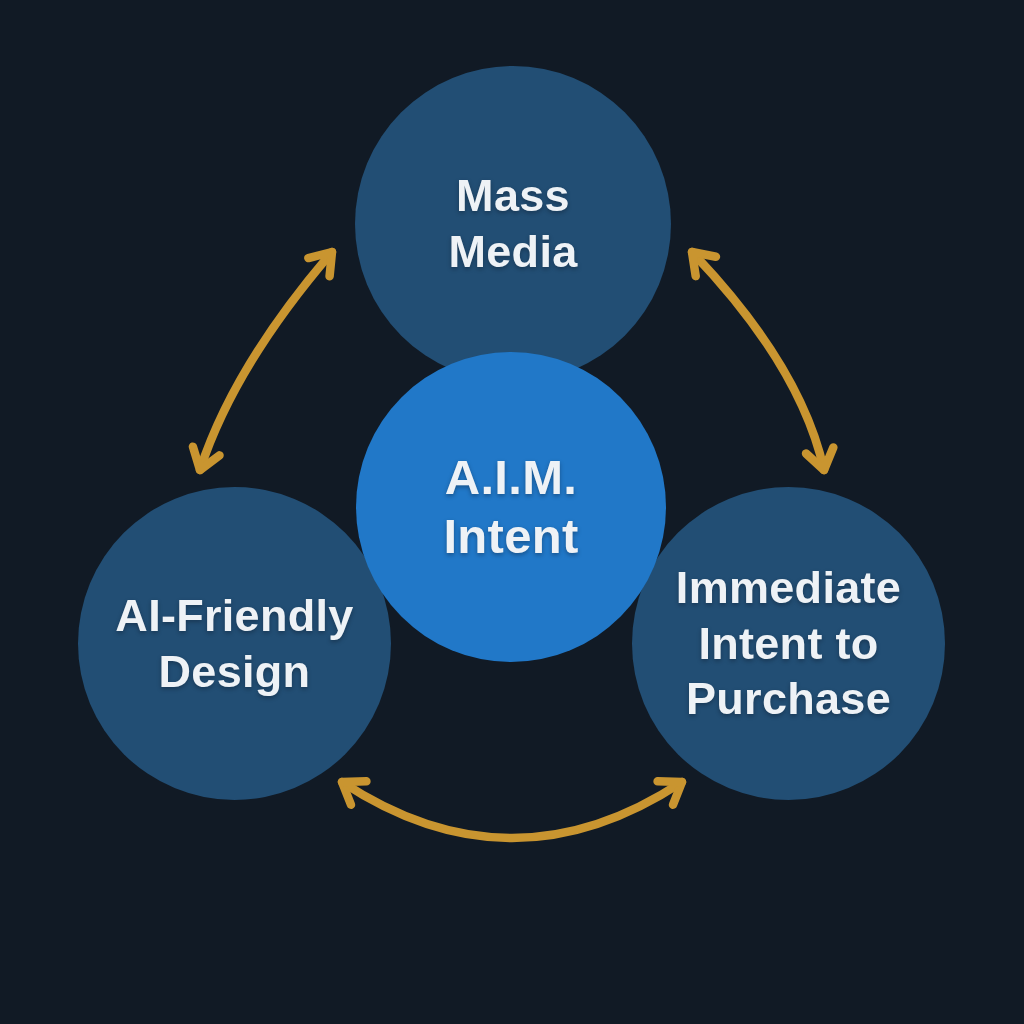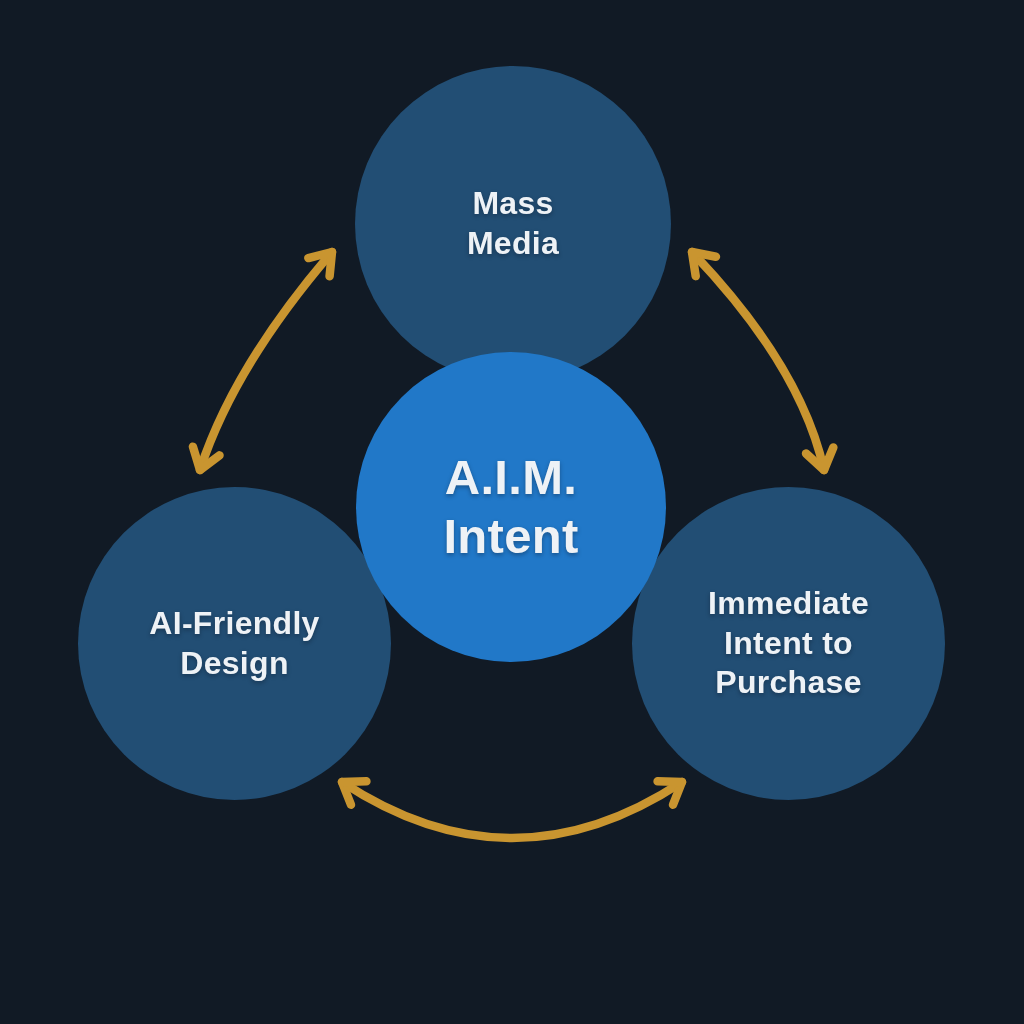--- a/index.html
+++ b/index.html
@@ -25,21 +25,21 @@
     border-radius: 50%;
     display: flex;
     align-items: center;
     justify-content: center;
     text-align: center;
   }
   .node-label {
     white-space: pre-line;
     color: var(--label-text);
     font-weight: 700;
-    font-size: 32px;
+    font-size: 45px;
     line-height: 1.24;
     letter-spacing: 0.3px;
     text-shadow: 0 2px 4px rgba(8, 15, 25, 0.35);
   }
   .node--outer { background: var(--node-fill); z-index: 1; }
   .node--center { background: var(--center-fill); z-index: 2; }
   .node--center .node-label { font-size: 49px; line-height: 1.2; }
 
   #node-mass-media   { left: 355px; top:  66px; width: 316px; height: 316px; }
   #node-aim-process  { left: 356px; top: 352px; width: 310px; height: 310px; }

